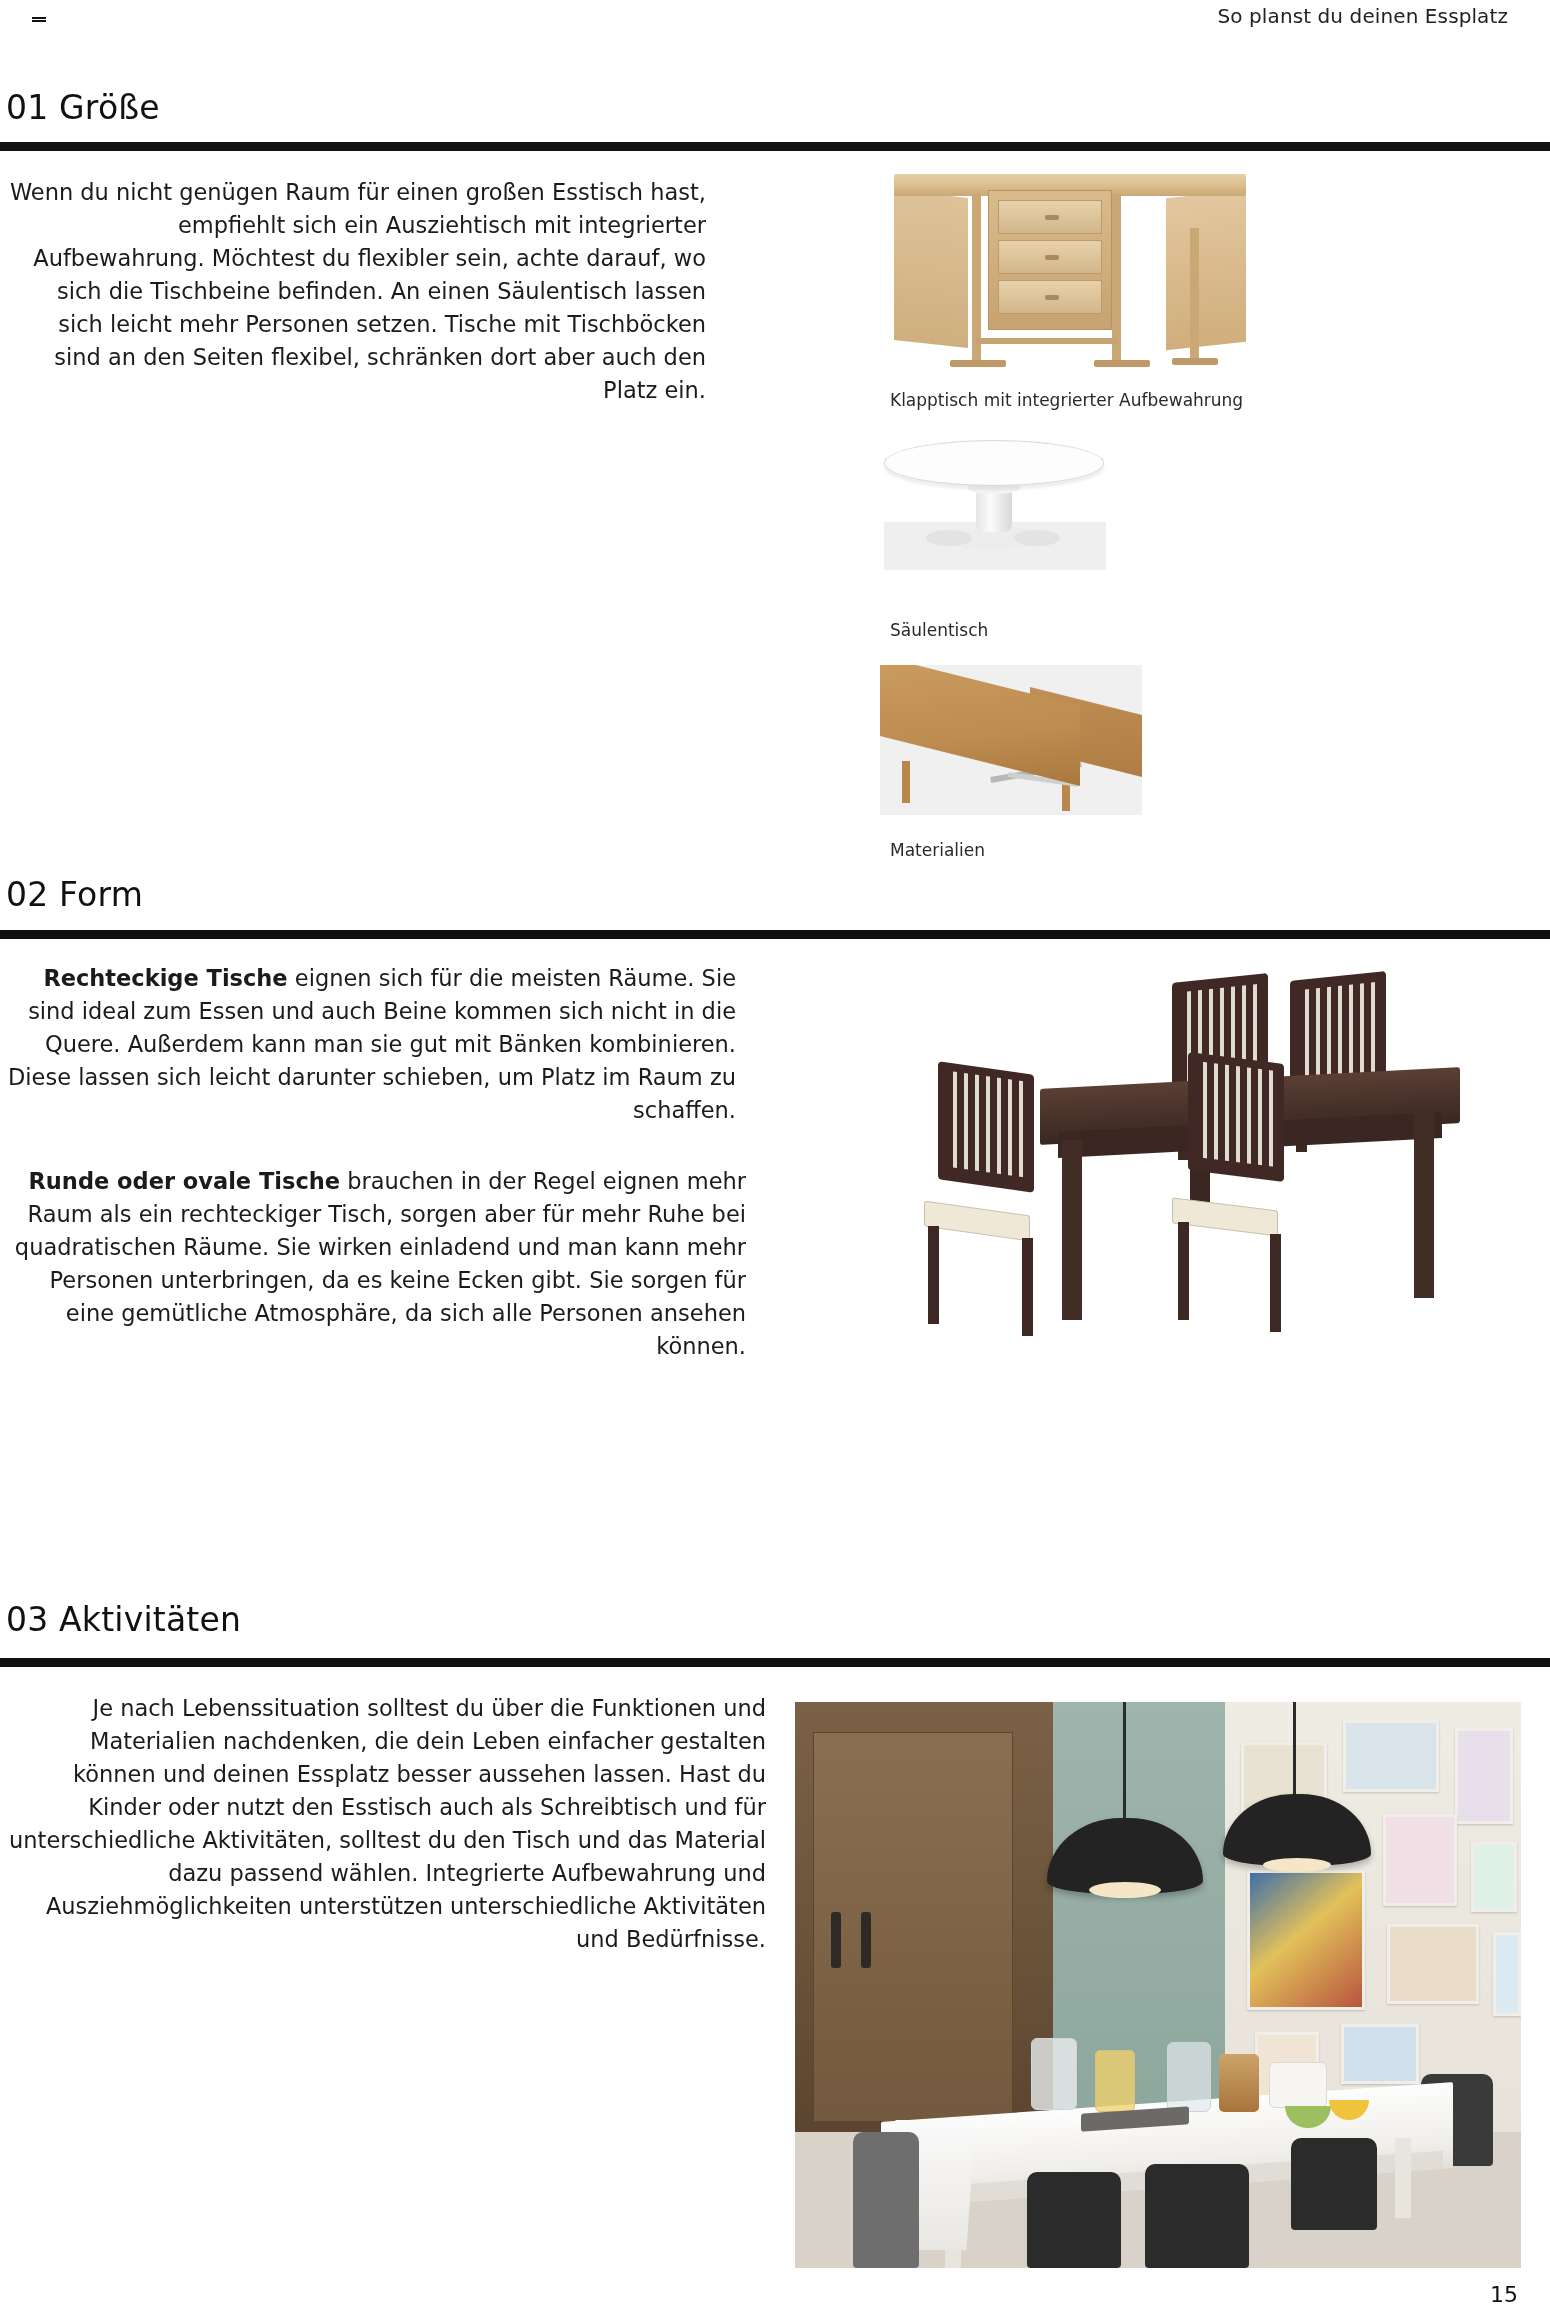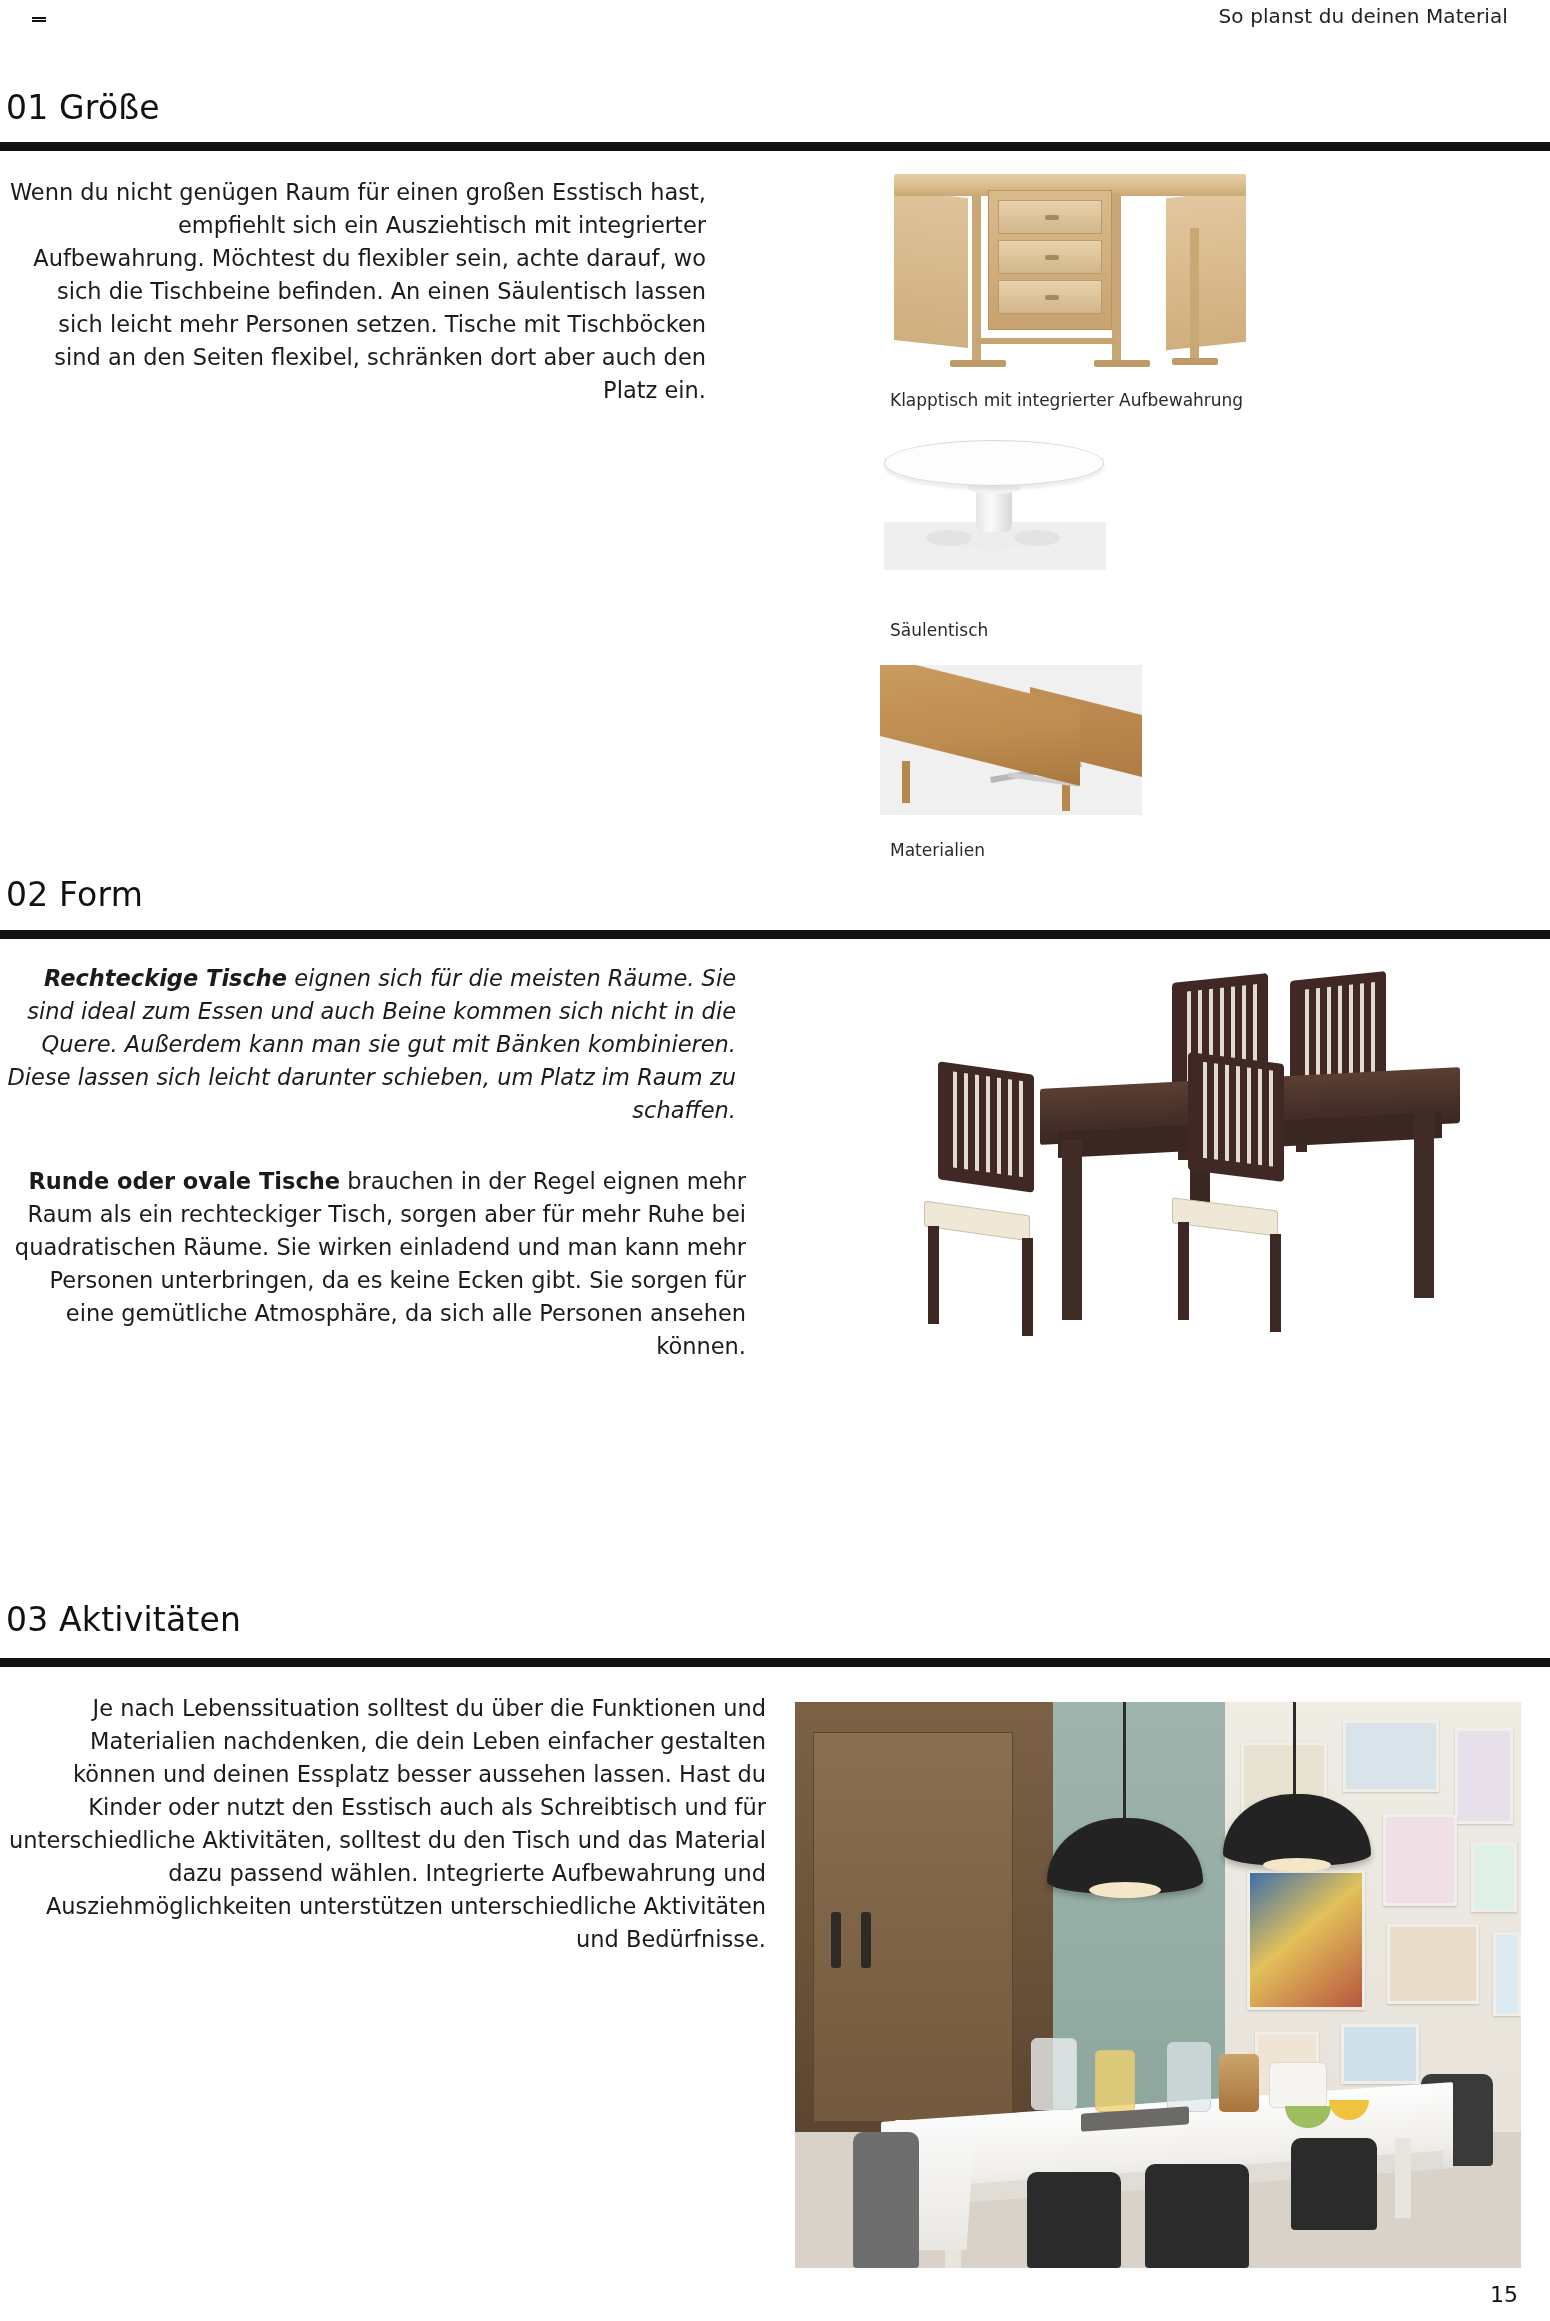--- a/index.html
+++ b/index.html
@@ -400,21 +400,21 @@
   }
 </style>
 </head>
 <body>
 
 <div class="page-header">
   <div class="header-mark">
     <span class="bar b1"></span>
     <span class="bar b2"></span>
   </div>
-  <div class="header-title">So planst du deinen Material</div>
+  <div class="header-title">So planst du deinen Essplatz</div>
 </div>
 
 <div class="section-heading" style="top: 88px;">01 Größe</div>
 <div class="rule full" style="top: 142px;"></div>
 <div class="rule half" style="top: 142px;"></div>
 
 <div class="bodytext" style="left: 6px; top: 176px; width: 700px;">Wenn du nicht genügen Raum für einen großen Esstisch hast, empfiehlt sich ein Ausziehtisch mit integrierter Aufbewahrung. Möchtest du flexibler sein, achte darauf, wo sich die Tischbeine befinden. An einen Säulentisch lassen sich leicht mehr Personen setzen. Tische mit Tischböcken sind an den Seiten flexibel, schränken dort aber auch den Platz ein.</div>
 
 <div class="figure fig1">
   <div class="f1-leaf-l"></div>
@@ -459,21 +459,21 @@
   <div class="f3-mech2"></div>
   <div class="f3-leaf"></div>
   <div class="f3-top"></div>
 </div>
 <div class="caption" style="left: 890px; top: 840px;">Materialien</div>
 
 <div class="section-heading" style="top: 875px;">02 Form</div>
 <div class="rule full" style="top: 930px;"></div>
 <div class="rule half" style="top: 930px;"></div>
 
-<div class="bodytext" style="left: 6px; top: 962px; width: 730px; font-style: italic;">
+<div class="bodytext" style="left: 6px; top: 962px; width: 730px;">
   <b>Rechteckige Tische</b><span> eignen sich für die meisten Räume. Sie sind ideal zum Essen und auch Beine kommen sich nicht in die Quere. Außerdem kann man sie gut mit Bänken kombinieren. Diese lassen sich leicht darunter schieben, um Platz im Raum zu schaffen.</span>
 </div>
 
 <div class="bodytext" style="left: 6px; top: 1165px; width: 740px;">
   <b>Runde oder ovale Tische</b><span> brauchen in der Regel eignen mehr Raum als ein rechteckiger Tisch, sorgen aber für mehr Ruhe bei quadratischen Räume. Sie wirken einladend und man kann mehr Personen unterbringen, da es keine Ecken gibt. Sie sorgen für eine gemütliche Atmosphäre, da sich alle Personen ansehen können.</span>
 </div>
 
 <div class="figure fig4">
   <div class="chair chair2">
     <div class="back"></div>

